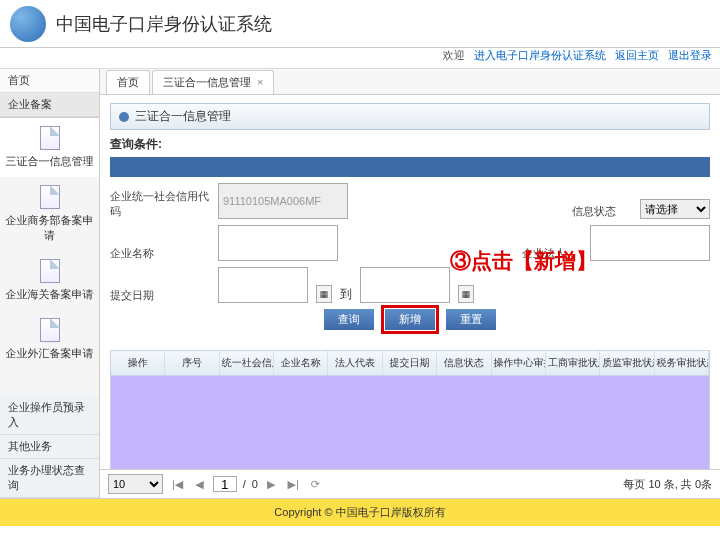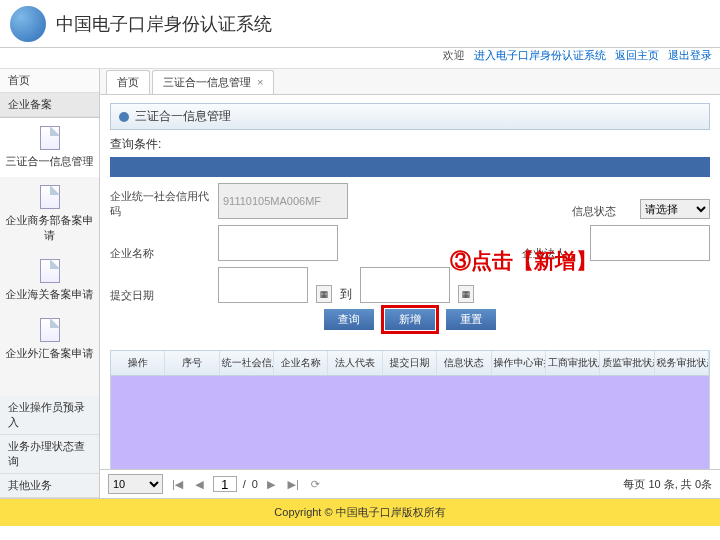--- a/index.html
+++ b/index.html
@@ -22,21 +22,21 @@
 .sb-item.active { background: #e8e8e8; }
 .sb-bottom { }
 .sb-bottom .sb-item { background: #eef2f5; }
 .content { flex: 1; display: flex; flex-direction: column; }
 .tabs { height: 26px; display: flex; align-items: flex-end; background: #f7f7f7; border-bottom: 1px solid #ccc; padding-left: 6px; gap: 0; }
 .tab { padding: 4px 10px; font-size: 11px; border: 1px solid #ccc; border-bottom: none; background: #fff; margin-right: 2px; cursor: pointer; border-radius: 3px 3px 0 0; }
 .tab .close { margin-left: 6px; color: #888; }
 .panel-area { flex: 1; padding: 8px 10px; overflow: hidden; position: relative; }
 .panel-title { background: linear-gradient(#f9fbfd,#e3ecf4); border: 1px solid #b7c8da; padding: 4px 8px; font-size: 12px; display: flex; align-items: center; gap: 6px; }
 .bullet { width: 10px; height: 10px; border-radius: 50%; background: #4a7db5; display: inline-block; }
-.filter-label { font-weight: normal; padding: 6px 0 4px; }
+.filter-label { font-weight: bold; padding: 6px 0 4px; }
 .blue-bar { height: 20px; background: #3e6aa8; }
 .form-area { padding: 6px 0 10px; }
 .form-row { display: flex; align-items: flex-end; margin-bottom: 6px; gap: 8px; }
 .form-row label { width: 100px; text-align: left; font-size: 11px; color: #444; }
 .form-row input[type=text] { height: 36px; border: 1px solid #aaa; padding: 0 4px; font-size: 11px; }
 .inp-code { width: 130px; background: #eee; color: #999; }
 .inp-mid { width: 120px; }
 .inp-date { width: 90px; }
 .cal-btn { width: 16px; height: 18px; border: 1px solid #aaa; background: #f3f3f3; font-size: 9px; display: inline-flex; align-items: center; justify-content: center; }
 select { height: 20px; border: 1px solid #aaa; font-size: 11px; width: 70px; }
@@ -89,22 +89,22 @@
         <div class="doc-icon"></div>
         <span>企业海关备案申请</span>
       </div>
       <div class="sb-menu-item">
         <div class="doc-icon"></div>
         <span>企业外汇备案申请</span>
       </div>
     </div>
     <div class="sb-bottom">
       <div class="sb-item">企业操作员预录入</div>
+      <div class="sb-item">其他业务</div>
       <div class="sb-item">业务办理状态查询</div>
-      <div class="sb-item">其他业务</div>
     </div>
   </div>
 
   <div class="content">
     <div class="tabs">
       <div class="tab"><span>首页</span></div>
       <div class="tab"><span>三证合一信息管理</span><span class="close">×</span></div>
     </div>
 
     <div class="panel-area">

